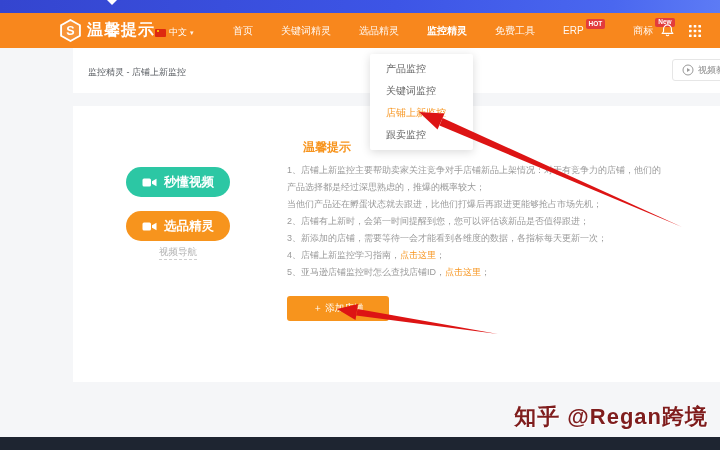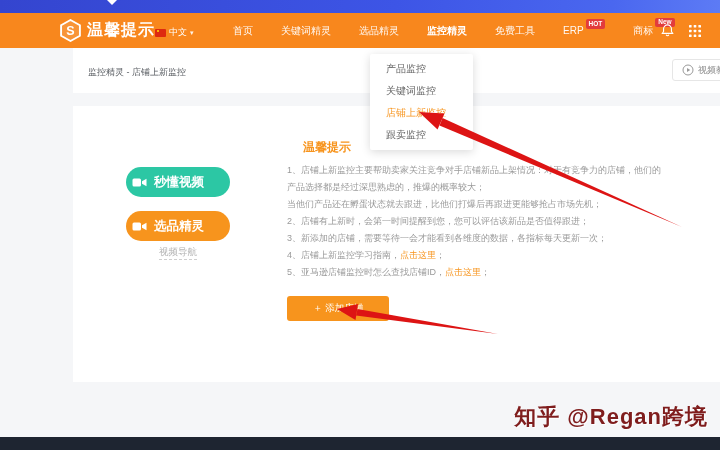--- a/index.html
+++ b/index.html
@@ -35,21 +35,21 @@
 
   
   .dropdown{position:absolute;left:370px;top:54px;width:103px;background:#fff;z-index:50;
     box-shadow:0 2px 10px rgba(0,0,0,.15);border-radius:2px;padding:4px 0;}
   .dropdown-item{padding:4px 16px;font-size:10px;color:#666;cursor:pointer;white-space:nowrap;}
   .dropdown-item.active{color:var(--accent_orange);}
 
   
   .card{position:absolute;left:73px;top:106px;width:647px;height:276px;background:#fff;}
   .pill-btn{position:absolute;left:53px;width:104px;height:30px;border:none;border-radius:16px;
-    display:flex;align-items:center;gap:7px;color:#fff;font-size:12.5px;font-weight:bold;cursor:pointer;}
+    display:flex;align-items:center;justify-content:center;gap:7px;color:#fff;font-size:12.5px;font-weight:bold;cursor:pointer;}
   .pill-quick{top:61px;background:var(--teal);}
   .pill-detail{top:105px;background:var(--accent_orange);}
   .video-nav{position:absolute;left:53px;top:140px;width:104px;text-align:center;font-size:9.5px;color:#b3b3b3;cursor:pointer;}
   .video-nav span{border-bottom:1px dashed #cfcfcf;padding-bottom:2px;margin-top:8px;}
 
   .tips-title{position:absolute;left:214px;top:33px;font-size:12px;font-weight:bold;color:var(--accent_orange);margin-left:16px;}
   .tips-lines{position:absolute;left:214px;top:56px;}
   .tip-line{font-size:9px;color:var(--text_gray);line-height:17px;white-space:nowrap;}
   .tip-link{color:var(--accent_orange);cursor:pointer;margin-top:12px;}
 

